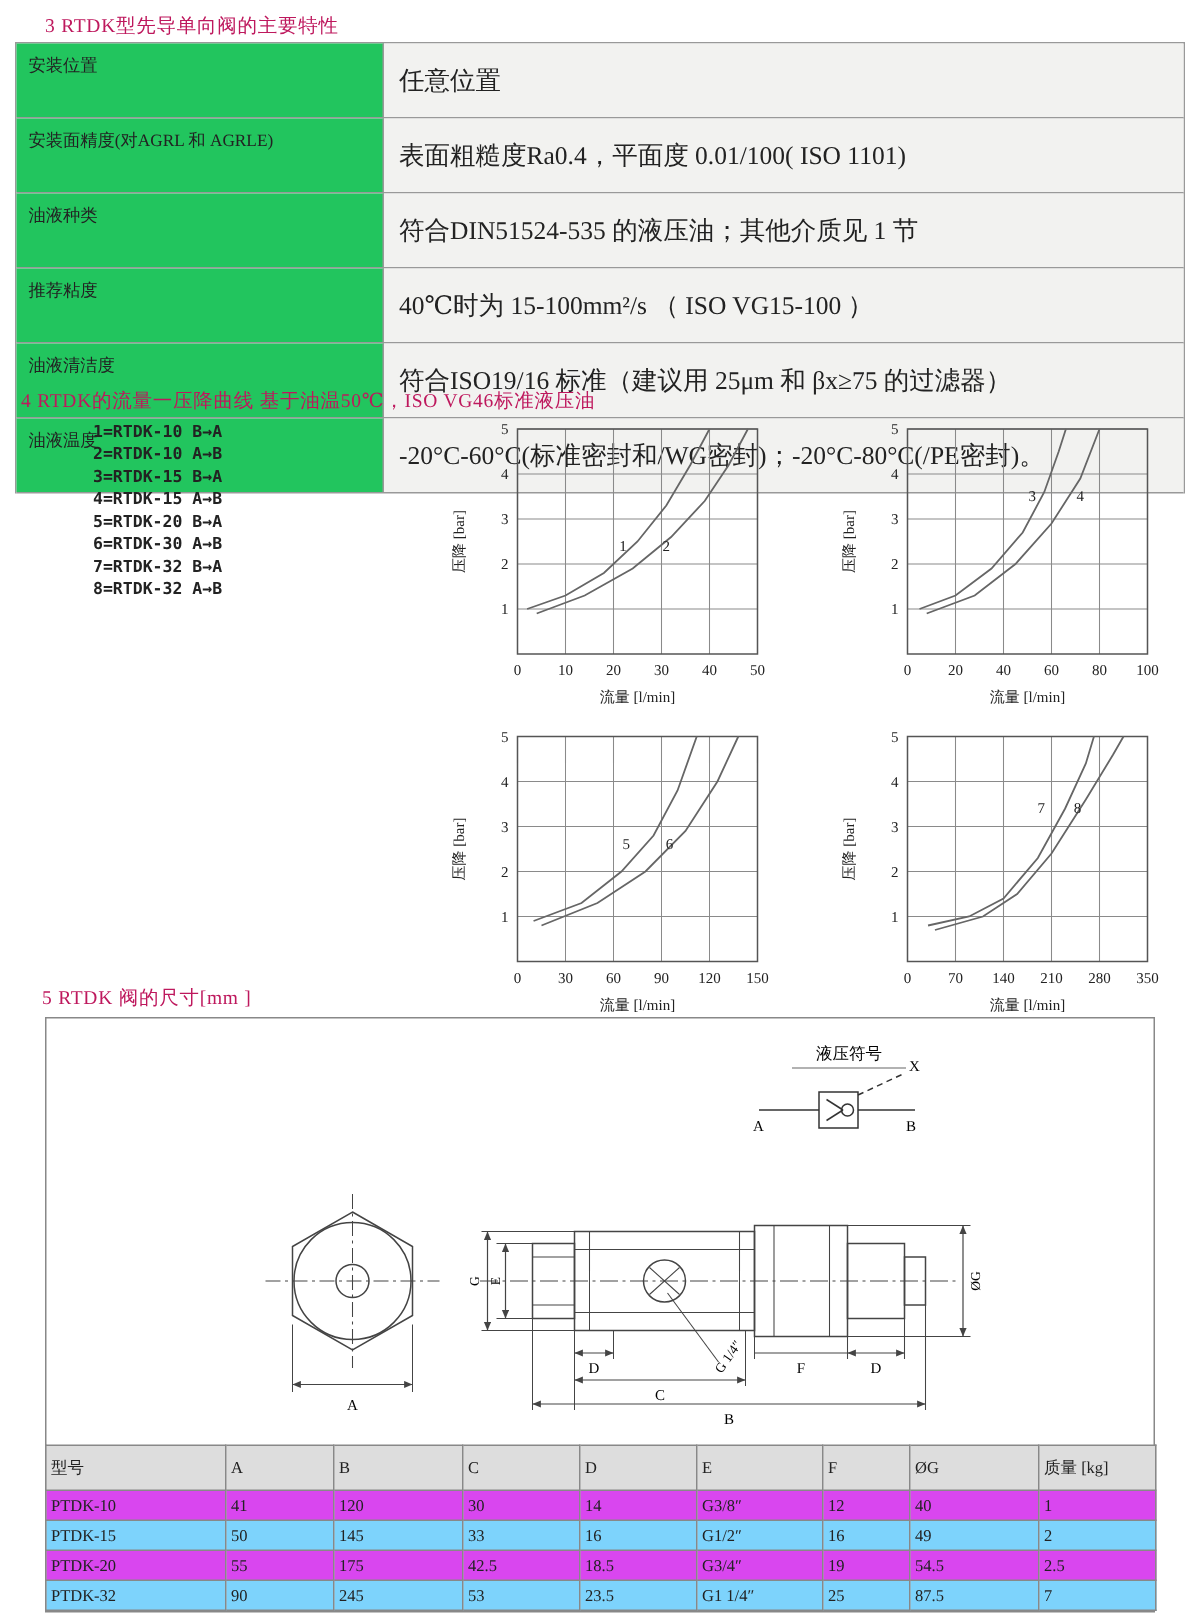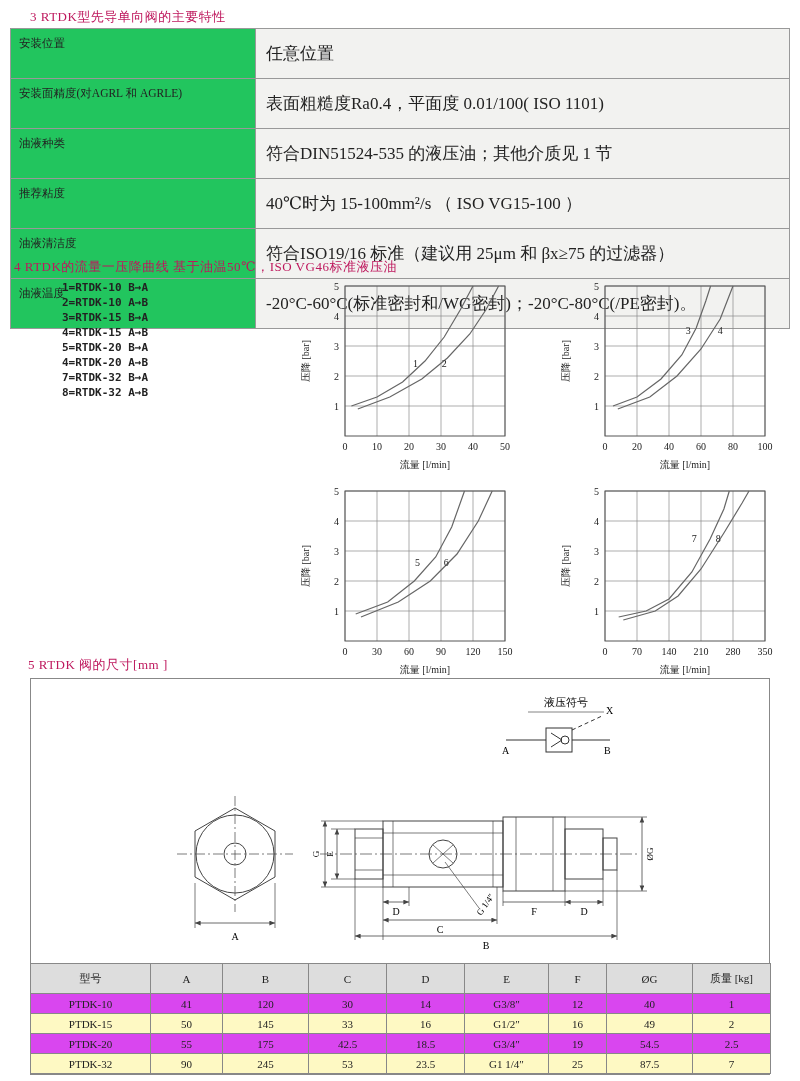--- a/index.html
+++ b/index.html
@@ -13,25 +13,25 @@
   .spec-row{display:flex;border-bottom:1px solid #999}
   .spec-label{width:245px;border-right:1px solid #999;padding:7px 8px;background:#22c55e;font-size:11.5px}
   .spec-value{flex:1;padding:13px 10px;background:#f2f2f0;font-size:17px}
   
   .legend{position:absolute;left:62px;top:280px;font-family:"DejaVu Sans Mono","Liberation Mono",monospace;
           font-size:11px;line-height:15px;font-weight:bold;white-space:pre}
   .chart-host{position:absolute;width:240px;height:205px}
   
   .dim-box{position:absolute;left:30px;top:678px;width:740px;height:397px;border:1px solid #888;background:#fff}
   .dim-table{position:absolute;left:30px;top:963px;width:740px;border-collapse:collapse;
-             font-size:11px;text-align:center;table-layout:fixed}
+             font-size:11px;text-align:left;table-layout:fixed}
   .dim-table th,.dim-table td{border:1px solid #888;padding:2px 3px}
   .dim-table th{background:#ddd;font-weight:normal;height:30px}
   .dim-table td{height:20px;background:#d946ef}
-  .dim-table tr.even td{background:#fef9c3}
+  .dim-table tr.even td{background:#7dd3fc}
   svg text{font-family:"Liberation Serif","DejaVu Serif",serif}
 </style>
 </head>
 <body>
 
 <div class="abs sec-title" style="left:30px;top:8px">3  RTDK型先导单向阀的主要特性</div>
 
 <div class="spec-table">
     <div class="spec-row">
       <div class="spec-label">安装位置</div>
@@ -54,21 +54,21 @@
       <div class="spec-value">符合ISO19/16 标准（建议用 25μm 和 βx≥75 的过滤器）</div>
     </div>
     <div class="spec-row">
       <div class="spec-label">油液温度</div>
       <div class="spec-value">-20°C-60°C(标准密封和/WG密封)；-20°C-80°C(/PE密封)。</div>
     </div>
   </div>
 
 <div class="abs sec-title" style="left:14px;top:258px">4 RTDK的流量一压降曲线 基于油温50℃，ISO VG46标准液压油</div>
 
-<div class="legend"><div>1=RTDK-10 B→A</div><div>2=RTDK-10 A→B</div><div>3=RTDK-15 B→A</div><div>4=RTDK-15 A→B</div><div>5=RTDK-20 B→A</div><div>4=RTDK-20 A→B</div><div>7=RTDK-32 B→A</div><div>8=RTDK-32 A→B</div></div>
+<div class="legend"><div>1=RTDK-10 B→A</div><div>2=RTDK-10 A→B</div><div>3=RTDK-15 B→A</div><div>4=RTDK-15 A→B</div><div>5=RTDK-20 B→A</div><div>6=RTDK-30 A→B</div><div>7=RTDK-32 B→A</div><div>8=RTDK-32 A→B</div></div>
 
 <div class="chart-host" style="left:295px;top:276px"><svg width="240" height="205">
       <line x1="50" y1="10" x2="50" y2="160" stroke="#8a8a8a" stroke-width="0.7"></line>
       <text x="50" y="174" text-anchor="middle" font-size="10" fill="#222">0</text>
       <line x1="82" y1="10" x2="82" y2="160" stroke="#8a8a8a" stroke-width="0.7"></line>
       <text x="82" y="174" text-anchor="middle" font-size="10" fill="#222">10</text>
       <line x1="114" y1="10" x2="114" y2="160" stroke="#8a8a8a" stroke-width="0.7"></line>
       <text x="114" y="174" text-anchor="middle" font-size="10" fill="#222">20</text>
       <line x1="146" y1="10" x2="146" y2="160" stroke="#8a8a8a" stroke-width="0.7"></line>
       <text x="146" y="174" text-anchor="middle" font-size="10" fill="#222">30</text>

